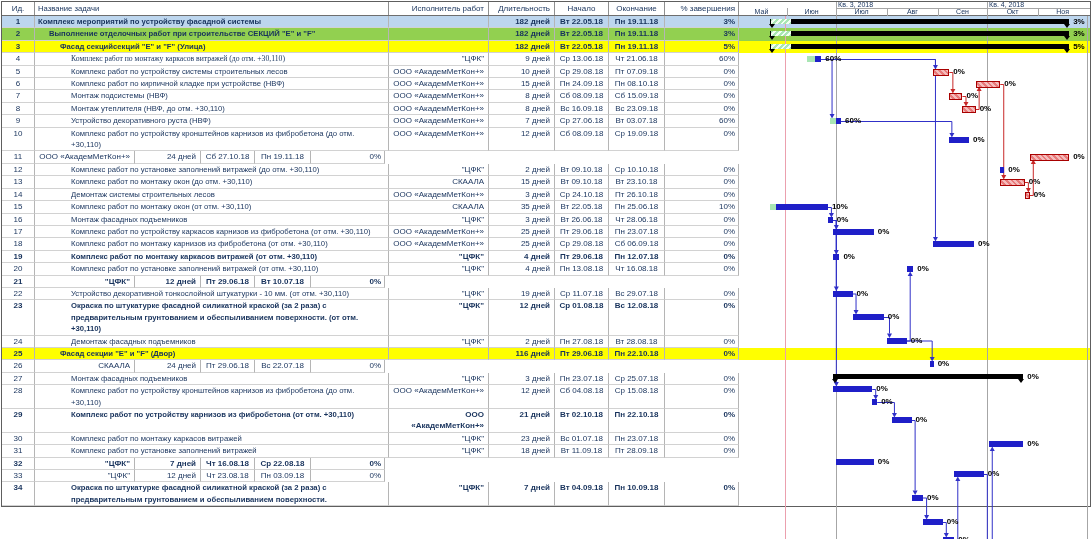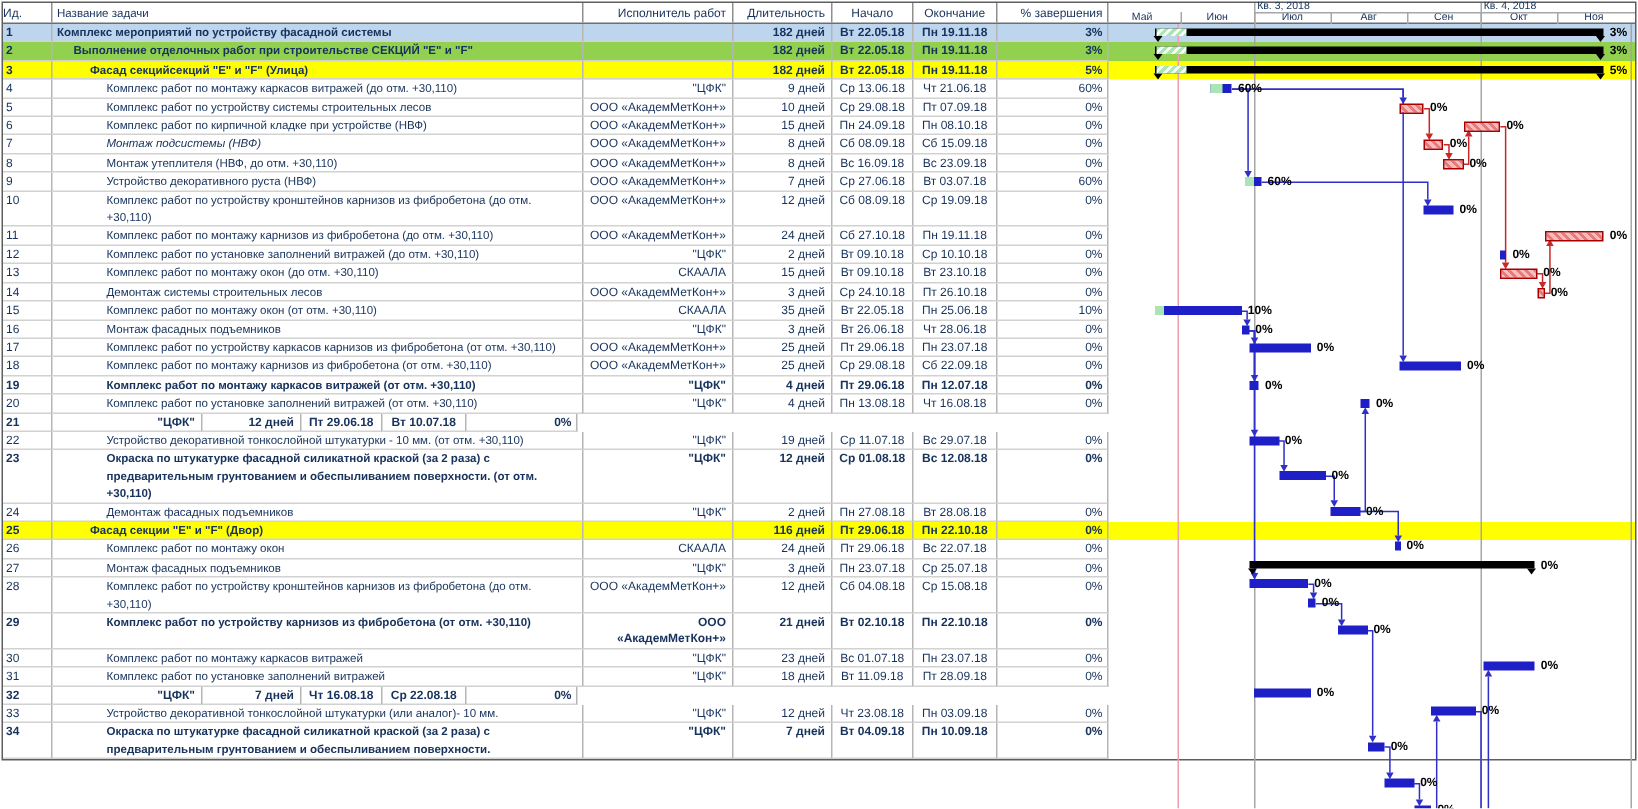--- a/index.html
+++ b/index.html
@@ -6,21 +6,21 @@
   #app{position:relative;width:1092px;height:539px;background:#fff;overflow:hidden;
        font-family:"Liberation Sans",sans-serif;font-size:8px;color:#17325c;}
   #sheet{margin:1px;border:1px solid #5e5e5e;width:1088px;background:#fff;}
   #thead{display:flex;height:13px;border-bottom:1px solid #6e6e6e;background:#fff;}
   .hc{box-sizing:border-box;border-right:1px solid #8f8f8f;padding-top:2px;text-align:center;
       overflow:hidden;white-space:nowrap;}
   .hc.c1{text-align:left;padding-left:3px;}
   .trow{display:flex;}
   .tc{box-sizing:border-box;border-right:1px solid #b5b5b5;border-bottom:1px solid #d2d2d2;
       line-height:11.4px;min-height:11.45px;overflow:hidden;padding:0 2px;}
-  .c0{width:33px;text-align:left;}
+  .c0{width:33px;text-align:center;}
   .c1{width:354px;font-size:7.7px;}
   .c2{width:100px;text-align:right;padding-right:4px;}
   .c3{width:66px;text-align:right;padding-right:4px;}
   .c4{width:54px;text-align:center;}
   .c5{width:56px;text-align:center;}
   .c6{width:74px;text-align:right;padding-right:3px;}
   .b{font-weight:bold;}
   #chart{position:absolute;left:0;top:0;width:1092px;height:539px;pointer-events:none;}
   #chart .vl{position:absolute;width:1px;}
   #chart .hl{position:absolute;height:1px;}
@@ -74,21 +74,21 @@
           <div class="tc c0">3</div>
           <div class="tc c1" style="padding-left: 25px;">Фасад секцийсекций "Е" и "F" (Улица)</div>
           <div class="tc c2"></div>
           <div class="tc c3">182 дней</div>
           <div class="tc c4">Вт 22.05.18</div>
           <div class="tc c5">Пн 19.11.18</div>
           <div class="tc c6">5%</div>
         </div>
         <div class="trow">
           <div class="tc c0">4</div>
-          <div class="tc c1" style="padding-left: 36px;">Комплекс работ по монтажу каркасов витражей (до отм. +30,110)</div>
+          <div class="tc c1" style="padding-left: 36px; font-family: Liberation Serif, serif;">Комплекс работ по монтажу каркасов витражей (до отм. +30,110)</div>
           <div class="tc c2">"ЦФК"</div>
           <div class="tc c3">9 дней</div>
           <div class="tc c4">Ср 13.06.18</div>
           <div class="tc c5">Чт 21.06.18</div>
           <div class="tc c6">60%</div>
         </div>
         <div class="trow">
           <div class="tc c0">5</div>
           <div class="tc c1" style="padding-left: 36px;">Комплекс работ по устройству системы строительных лесов</div>
           <div class="tc c2">ООО «АкадемМетКон+»</div>
@@ -101,21 +101,21 @@
           <div class="tc c0">6</div>
           <div class="tc c1" style="padding-left: 36px;">Комплекс работ по кирпичной кладке при устройстве (НВФ)</div>
           <div class="tc c2">ООО «АкадемМетКон+»</div>
           <div class="tc c3">15 дней</div>
           <div class="tc c4">Пн 24.09.18</div>
           <div class="tc c5">Пн 08.10.18</div>
           <div class="tc c6">0%</div>
         </div>
         <div class="trow">
           <div class="tc c0">7</div>
-          <div class="tc c1" style="padding-left: 36px; font-style: italic;">Монтаж подсистемы (НВФ)</div>
+          <div class="tc c1" style="padding-left: 36px;">Монтаж подсистемы (НВФ)</div>
           <div class="tc c2">ООО «АкадемМетКон+»</div>
           <div class="tc c3">8 дней</div>
           <div class="tc c4">Сб 08.09.18</div>
           <div class="tc c5">Сб 15.09.18</div>
           <div class="tc c6">0%</div>
         </div>
         <div class="trow">
           <div class="tc c0">8</div>
           <div class="tc c1" style="padding-left: 36px;">Монтаж утеплителя (НВФ, до отм. +30,110)</div>
           <div class="tc c2">ООО «АкадемМетКон+»</div>
@@ -137,21 +137,20 @@
           <div class="tc c0">10</div>
           <div class="tc c1" style="padding-left: 36px;">Комплекс работ по устройству кронштейнов карнизов из фибробетона (до отм. +30,110)</div>
           <div class="tc c2">ООО «АкадемМетКон+»</div>
           <div class="tc c3">12 дней</div>
           <div class="tc c4">Сб 08.09.18</div>
           <div class="tc c5">Ср 19.09.18</div>
           <div class="tc c6">0%</div>
         </div>
         <div class="trow">
           <div class="tc c0">11</div>
-          <div class="tc c1" style="padding-left: 36px;">Комплекс работ по монтажу карнизов из фибробетона (до отм. +30,110)</div>
           <div class="tc c2">ООО «АкадемМетКон+»</div>
           <div class="tc c3">24 дней</div>
           <div class="tc c4">Сб 27.10.18</div>
           <div class="tc c5">Пн 19.11.18</div>
           <div class="tc c6">0%</div>
         </div>
         <div class="trow">
           <div class="tc c0">12</div>
           <div class="tc c1" style="padding-left: 36px;">Комплекс работ по установке заполнений витражей (до отм. +30,110)</div>
           <div class="tc c2">"ЦФК"</div>
@@ -204,21 +203,21 @@
           <div class="tc c4">Пт 29.06.18</div>
           <div class="tc c5">Пн 23.07.18</div>
           <div class="tc c6">0%</div>
         </div>
         <div class="trow">
           <div class="tc c0">18</div>
           <div class="tc c1" style="padding-left: 36px;">Комплекс работ по монтажу карнизов из фибробетона (от отм. +30,110)</div>
           <div class="tc c2">ООО «АкадемМетКон+»</div>
           <div class="tc c3">25 дней</div>
           <div class="tc c4">Ср 29.08.18</div>
-          <div class="tc c5">Сб 22.09.18</div>
+          <div class="tc c5">Сб 06.09.18</div>
           <div class="tc c6">0%</div>
         </div>
         <div class="trow b">
           <div class="tc c0">19</div>
           <div class="tc c1" style="padding-left: 36px;">Комплекс работ по монтажу каркасов витражей (от отм. +30,110)</div>
           <div class="tc c2">"ЦФК"</div>
           <div class="tc c3">4 дней</div>
           <div class="tc c4">Пт 29.06.18</div>
           <div class="tc c5">Пн 12.07.18</div>
           <div class="tc c6">0%</div>
@@ -271,21 +270,20 @@
           <div class="tc c0">25</div>
           <div class="tc c1" style="padding-left: 25px;">Фасад секции "Е" и "F"  (Двор)</div>
           <div class="tc c2"></div>
           <div class="tc c3">116 дней</div>
           <div class="tc c4">Пт 29.06.18</div>
           <div class="tc c5">Пн 22.10.18</div>
           <div class="tc c6">0%</div>
         </div>
         <div class="trow">
           <div class="tc c0">26</div>
-          <div class="tc c1" style="padding-left: 36px;">Комплекс работ по монтажу окон</div>
           <div class="tc c2">СКААЛА</div>
           <div class="tc c3">24 дней</div>
           <div class="tc c4">Пт 29.06.18</div>
           <div class="tc c5">Вс 22.07.18</div>
           <div class="tc c6">0%</div>
         </div>
         <div class="trow">
           <div class="tc c0">27</div>
           <div class="tc c1" style="padding-left: 36px;">Монтаж фасадных подъемников</div>
           <div class="tc c2">"ЦФК"</div>
@@ -333,21 +331,20 @@
         <div class="trow b">
           <div class="tc c0">32</div>
           <div class="tc c2">"ЦФК"</div>
           <div class="tc c3">7 дней</div>
           <div class="tc c4">Чт 16.08.18</div>
           <div class="tc c5">Ср 22.08.18</div>
           <div class="tc c6">0%</div>
         </div>
         <div class="trow">
           <div class="tc c0">33</div>
-          <div class="tc c1" style="padding-left: 36px;">Устройство декоративной тонкослойной штукатурки (или аналог)- 10 мм.</div>
           <div class="tc c2">"ЦФК"</div>
           <div class="tc c3">12 дней</div>
           <div class="tc c4">Чт 23.08.18</div>
           <div class="tc c5">Пн 03.09.18</div>
           <div class="tc c6">0%</div>
         </div>
         <div class="trow b">
           <div class="tc c0">34</div>
           <div class="tc c1" style="padding-left: 36px;">Окраска по штукатурке фасадной силикатной краской (за 2 раза) с предварительным грунтованием и обеспыливанием поверхности.</div>
           <div class="tc c2">"ЦФК"</div>

